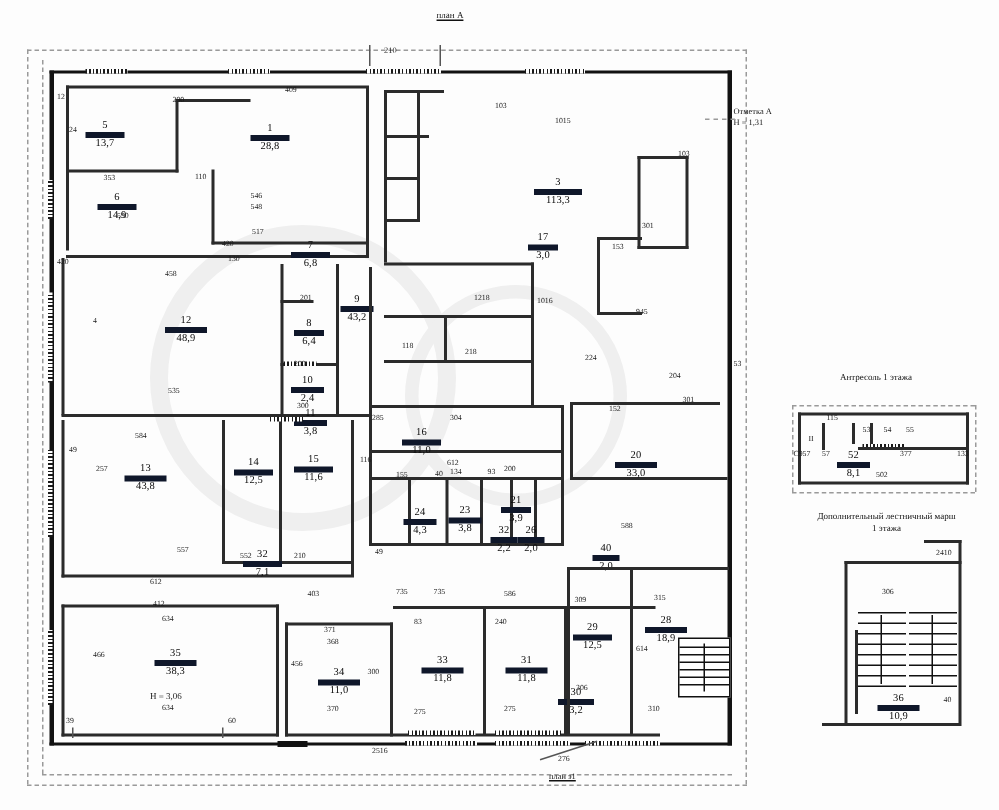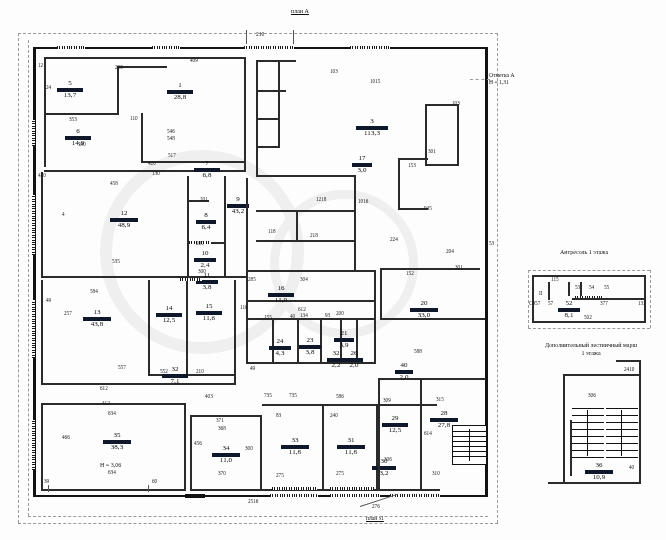--- a/index.html
+++ b/index.html
@@ -360,21 +360,21 @@
 
   <div class="wallT" style="left:378px;top:378px;width:2px;height:112px;"></div>
   <div class="wallT" style="left:378px;top:378px;width:108px;height:2px;"></div>
   <div class="wallT" style="left:420px;top:378px;width:2px;height:112px;"></div>
   <div class="rm" style="left:382px;top:415px;width:26px;">
     <span class="n">29</span>
     <span class="a">12,5</span>
   </div>
   <div class="rm" style="left:430px;top:410px;width:28px;">
     <span class="n">28</span>
-    <span class="a">27,8</span>
+    <span class="a">18,9</span>
   </div>
   <div class="dim" style="left:383px;top:397px;">309</div>
   <div class="dim" style="left:436px;top:396px;">315</div>
   <div class="dim" style="left:384px;top:456px;">306</div>
   <div class="dim" style="left:432px;top:470px;">310</div>
   <div class="dim" style="left:424px;top:430px;">614</div>
 
   <div class="stair" style="left:452px;top:425px;width:33px;height:38px;">
     <div class="tread" style="top:5px;"></div>
     <div class="tread" style="top:10px;"></div>

